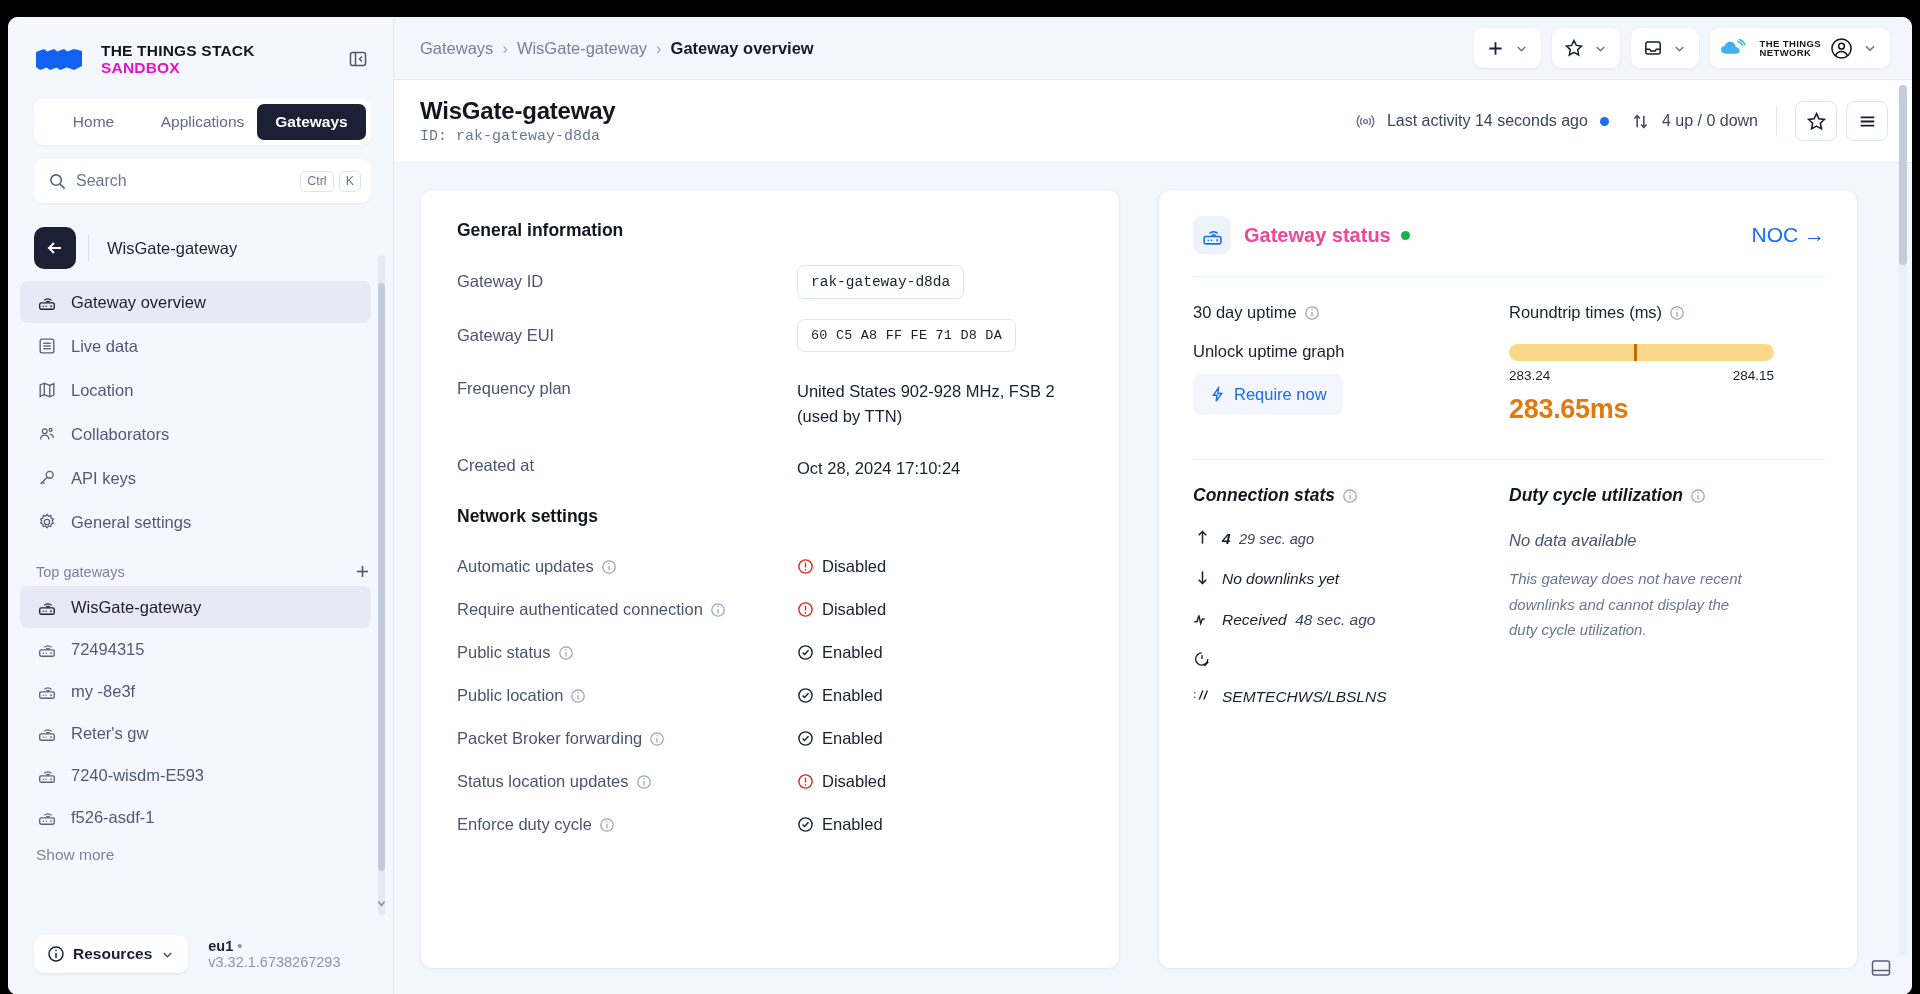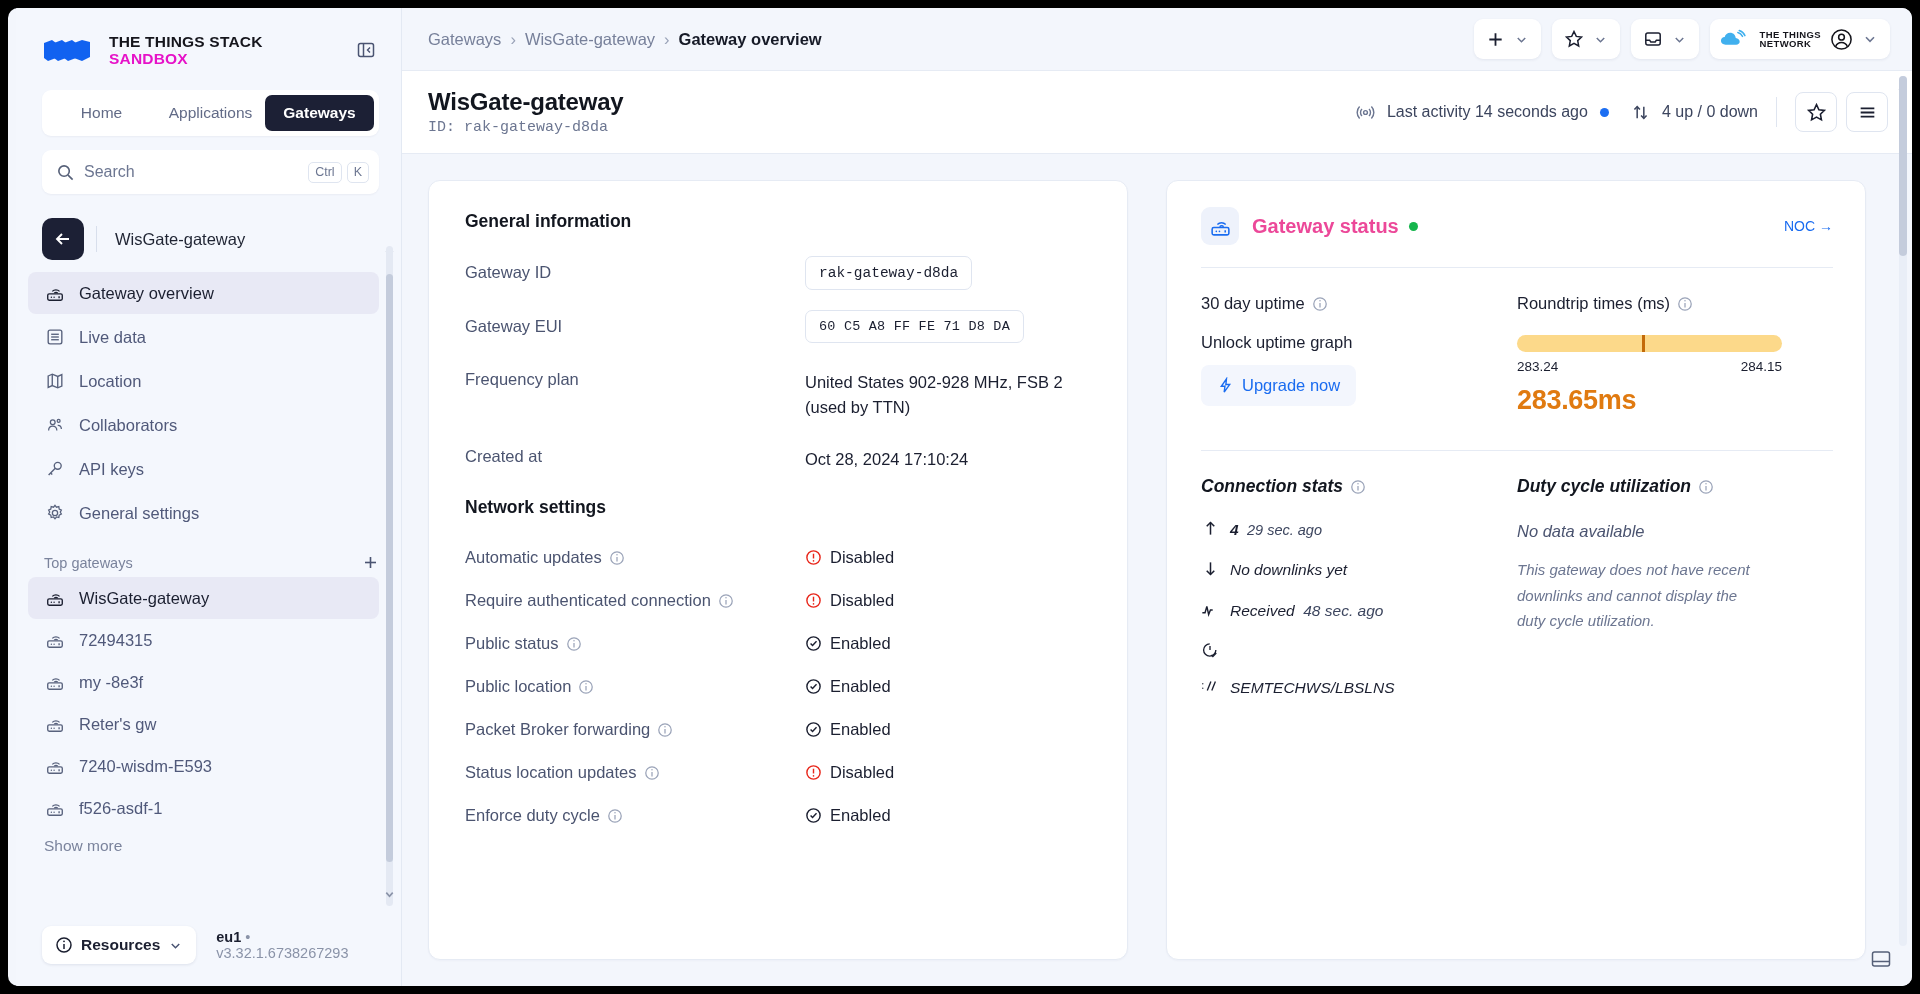--- a/index.html
+++ b/index.html
@@ -4,27 +4,26 @@
 <style>
   * { box-sizing: border-box; margin: 0; padding: 0; }
   html, body {
     width: 1920px; height: 994px;
     font-family: "Liberation Sans", sans-serif;
     background: #000;
     overflow: hidden;
   }
   .app {
     position: absolute;
-    left: 8px; top: 8px;
+    left: 8px; top: 17px;
     width: 1904px; height: 978px;
     background: #f3f6fc;
     border-radius: 10px;
     overflow: hidden;
     display: flex;
-    padding-left: 8px;
   }
 
   
   .sidebar {
     width: 386px;
     height: 100%;
     background: #f4f7fd;
     border-right: 1px solid #e3e9f3;
     display: flex;
     flex-direction: column;
@@ -246,21 +245,21 @@
   .v-ok { color:#1b1f30; display:flex; }
 
   
   .gs-head { display:flex; align-items:center; padding-bottom: 22px; }
   .gs-icon {
     width:38px; height:38px; border-radius:9px; background:#eef2fb;
     display:flex; align-items:center; justify-content:center; color:#1b6df0; margin-right: 13px;
   }
   .gs-title { font-size:20px; font-weight:700; color:#ec4899; }
   .dot-green { width:9px; height:9px; border-radius:50%; background:#15b54c; margin-left:10px; }
-  .noc-link { margin-left:auto; font-size:14px; color:#1a6cf0; cursor:pointer; }
+  .noc-link { margin-left:auto; font-size:21px; color:#1a6cf0; cursor:pointer; }
   .gs-divider { height:1px; background:#e6ebf4; }
 
   .gs-grid { display:flex; padding-top: 26px; }
   .gs-col { flex:1 1 0; }
   .gs-label { font-size:16.5px; color:#1b1f30; display:flex; align-items:center; gap:7px; }
   .unlock-txt { font-size:16.5px; color:#1b1f30; margin-top: 20px; }
   .upgrade-btn {
     margin-top: 13px; display:inline-flex; align-items:center; gap:8px;
     background:#f3f6fd; border-radius:8px; padding: 11px 16px;
     color:#1a6cf0; font-size:16.5px; cursor:pointer;
@@ -899,21 +898,21 @@
                   </svg>
                 </span>
             </div>
             <div class="unlock-txt">Unlock uptime graph</div>
             <div class="upgrade-btn">
               <span style="display:flex;">
                 <svg width="17" height="17" viewBox="0 0 18 18" fill="none" stroke="currentColor" stroke-width="1.5">
                     <path d="M10 2 L4.6 9.8 L8.4 9.8 L7.6 16 L13.4 8 L9.4 8 Z"></path>
                   </svg>
               </span>
-              <span>Upgrade now</span>
+              <span>Require now</span>
             </div>
           </div>
 
           <div class="gs-col">
             <div class="gs-label">
               <span>Roundtrip times (ms)</span>
               <span class="info-i">
                   <svg width="16" height="16" viewBox="0 0 18 18" fill="none" stroke="currentColor" stroke-width="1.4">
                     <circle cx="9" cy="9" r="7"></circle>
                     <line x1="9" y1="8" x2="9" y2="13"></line>

